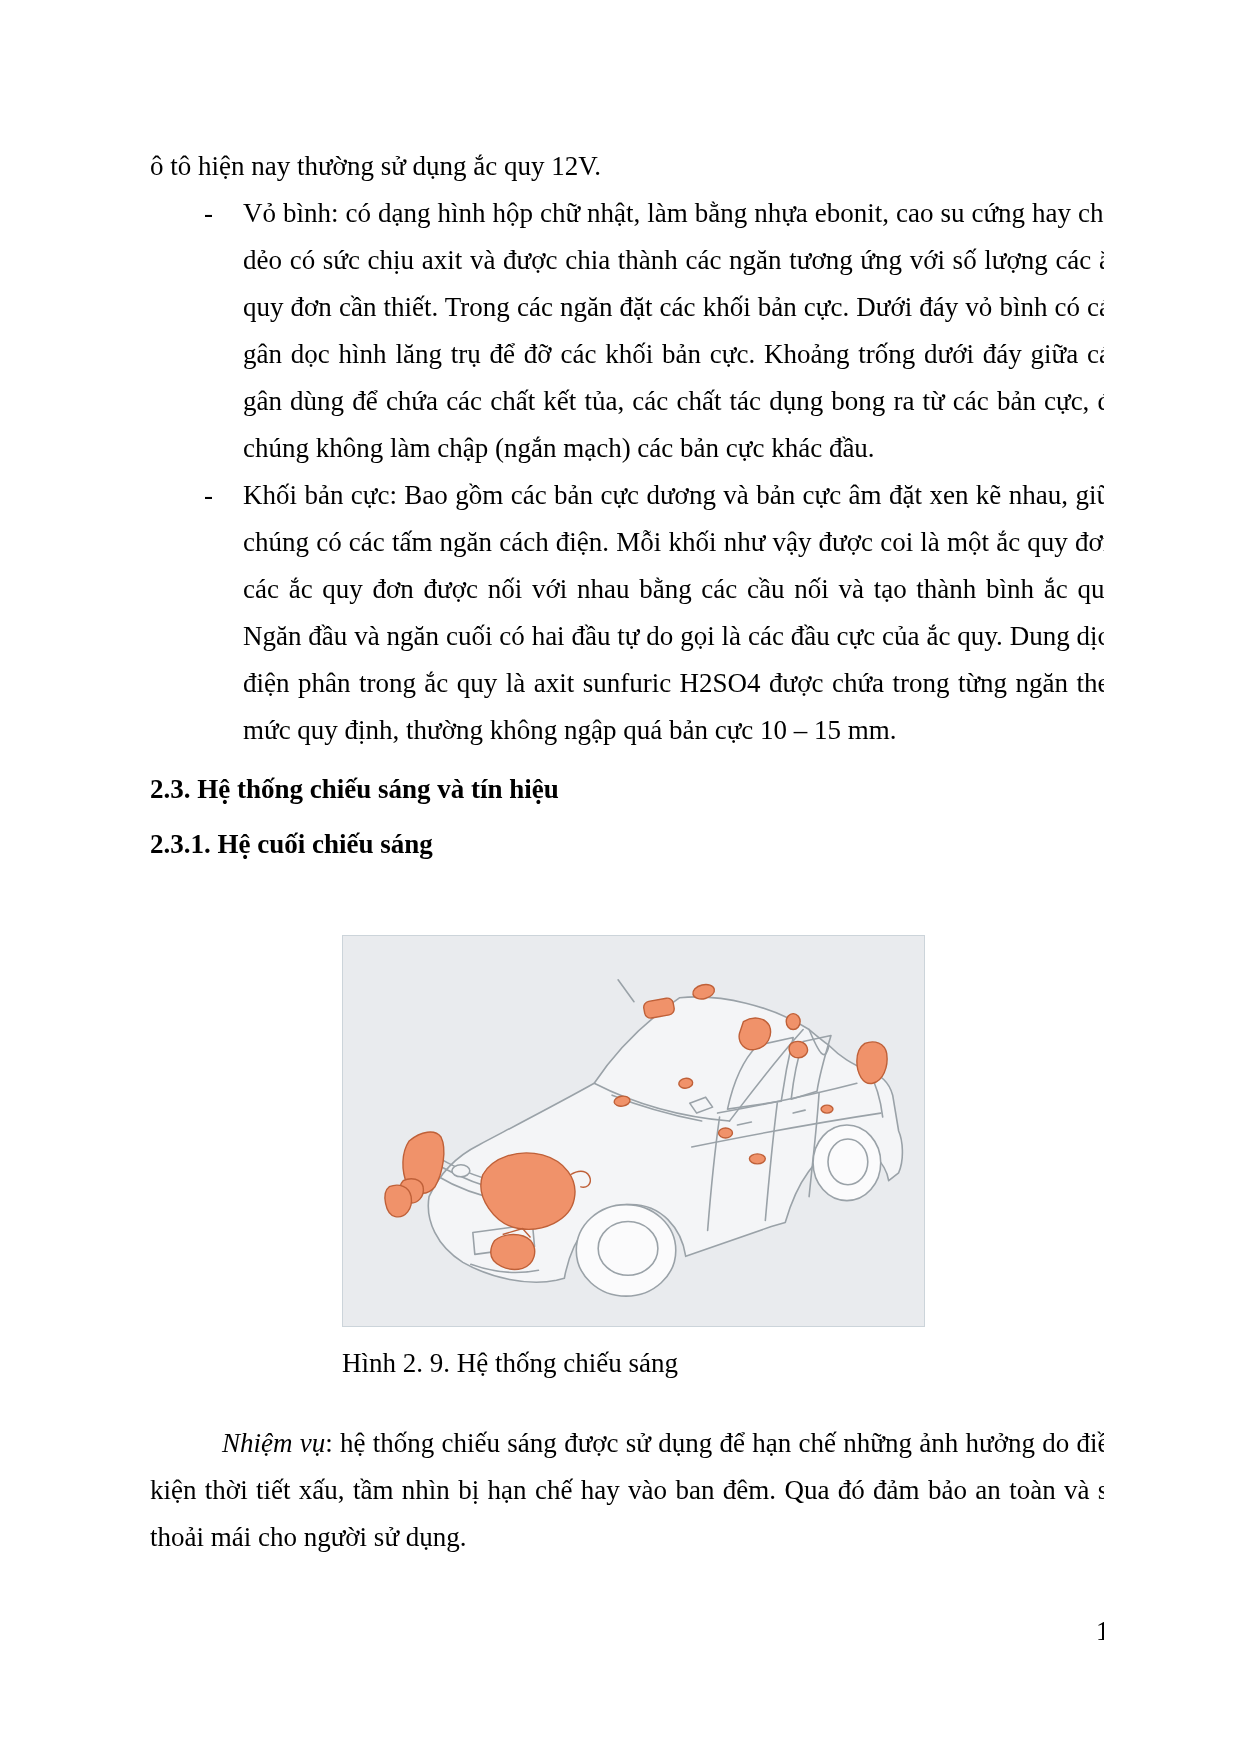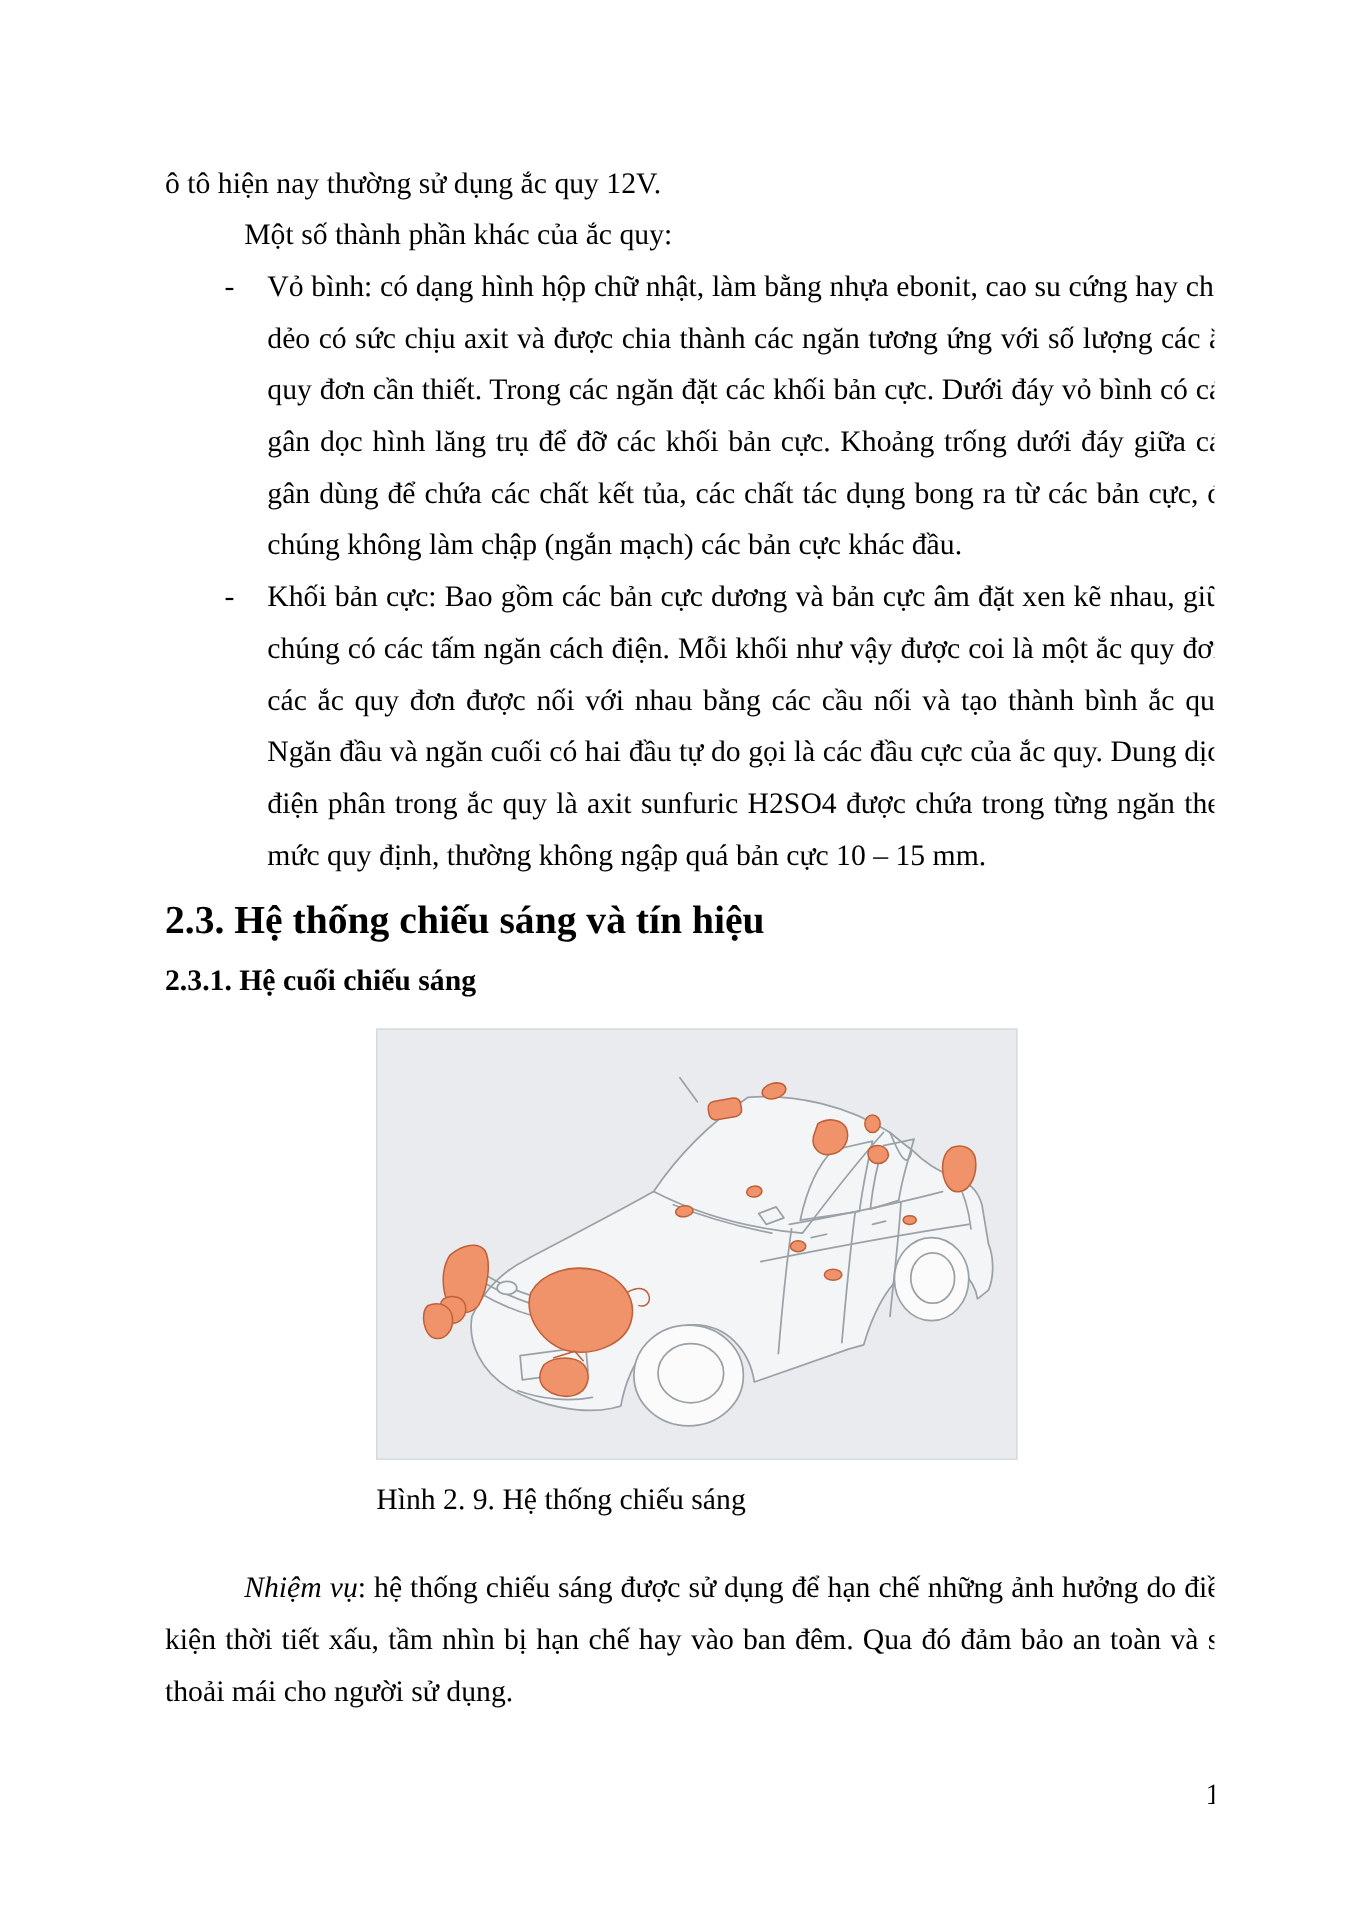--- a/index.html
+++ b/index.html
@@ -11,21 +11,21 @@
     font-family:"Liberation Serif","DejaVu Serif",serif;
     font-size:27px;
     color:#000000;
     overflow:hidden;
   }
   .col-top{position:absolute;left:150px;top:143px;width:973px;}
   .col-top p{margin:0;line-height:47px;text-align:justify;}
   p.lead-indent{text-indent:72px;}
   .bullet{position:relative;padding-left:93px;line-height:47px;text-align:justify;}
   .bullet .dash{position:absolute;left:54px;top:0;}
-  h1.h-doc{margin:12px 0 0 0;font-size:36px;line-height:47px;font-weight:bold;}
+  h1.h-doc{margin:12px 0 0 0;font-size:27px;line-height:47px;font-weight:bold;}
   h2.h-doc{margin:8px 0 0 0;font-size:27px;line-height:47px;font-weight:bold;}
   .figure-box{
     position:absolute;left:342px;top:935px;width:583px;height:392px;
     background:#e9ebee;border:1px solid #ccd4da;box-sizing:border-box;
   }
   .figure-box svg{display:block;width:100%;height:100%;}
   .figure-caption{
     position:absolute;left:342px;top:1340px;width:583px;
     line-height:47px;text-align:left;
   }
@@ -38,21 +38,20 @@
   }
   .it{font-style:italic;}
 </style>
 </head>
 <body>
 
 <div class="page">
 
   <div class="col-top">
     <p>ô tô hiện nay thường sử dụng ắc quy 12V.</p>
-    <p class="lead-indent">Một số thành phần khác của ắc quy:</p>
 
     <div class="bullet">
       <span class="dash">-</span>
       <span>Vỏ bình: có dạng hình hộp chữ nhật, làm bằng nhựa ebonit, cao su cứng hay chất dẻo có sức chịu axit và được chia thành các ngăn tương ứng với số lượng các ắc quy đơn cần thiết. Trong các ngăn đặt các khối bản cực. Dưới đáy vỏ bình có các gân dọc hình lăng trụ để đỡ các khối bản cực. Khoảng trống dưới đáy giữa các gân dùng để chứa các chất kết tủa, các chất tác dụng bong ra từ các bản cực, để chúng không làm chập (ngắn mạch) các bản cực khác đầu.</span>
     </div>
 
     <div class="bullet">
       <span class="dash">-</span>
       <span>Khối bản cực: Bao gồm các bản cực dương và bản cực âm đặt xen kẽ nhau, giữa chúng có các tấm ngăn cách điện. Mỗi khối như vậy được coi là một ắc quy đơn, các ắc quy đơn được nối với nhau bằng các cầu nối và tạo thành bình ắc quy. Ngăn đầu và ngăn cuối có hai đầu tự do gọi là các đầu cực của ắc quy. Dung dịch điện phân trong ắc quy là axit sunfuric H2SO4 được chứa trong từng ngăn theo mức quy định, thường không ngập quá bản cực 10 – 15 mm.</span>
     </div>

